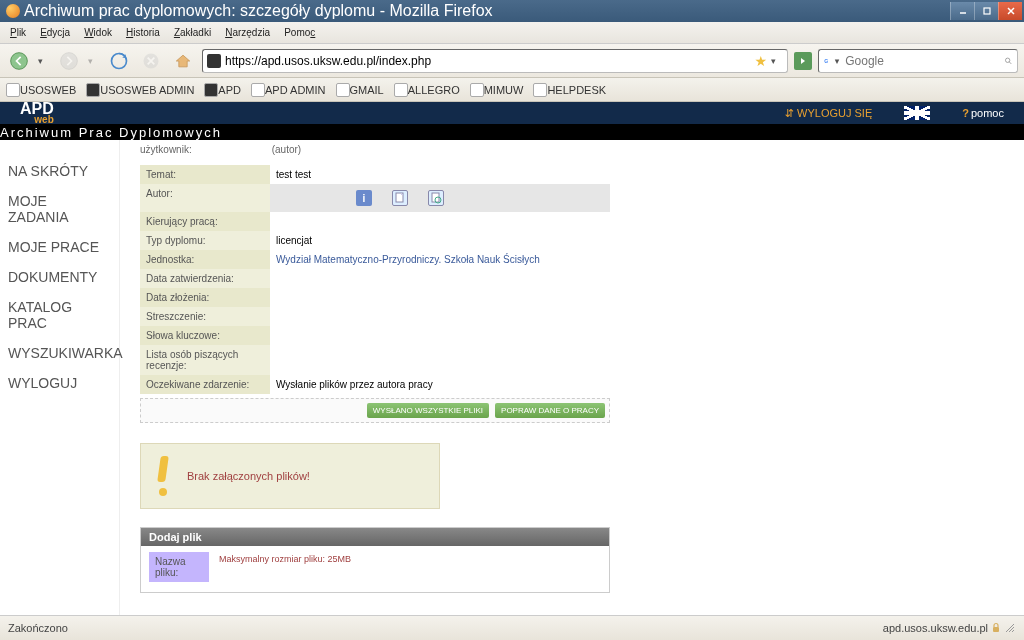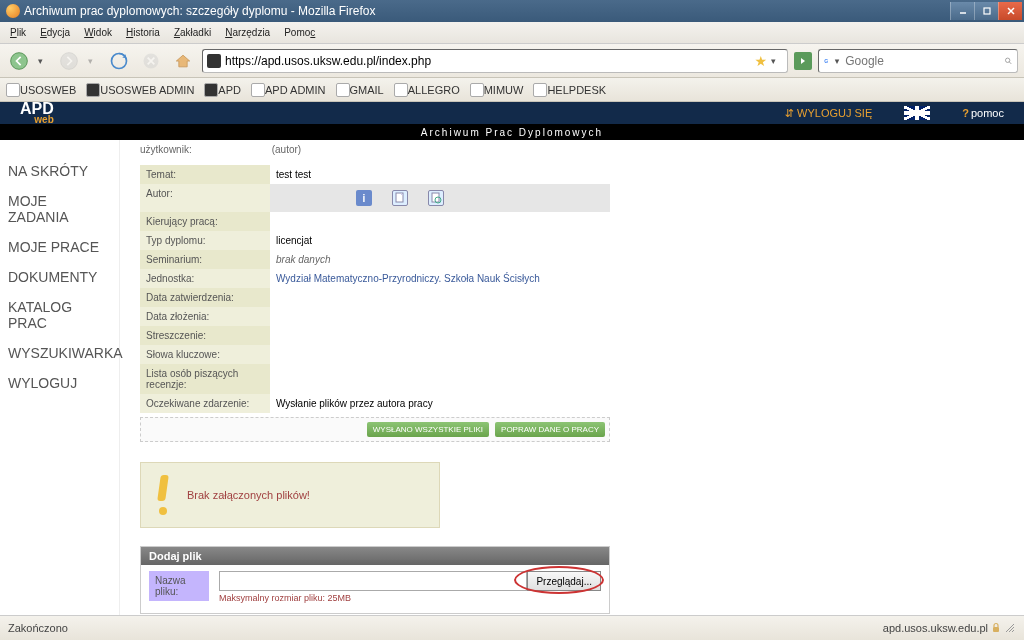--- a/index.html
+++ b/index.html
@@ -2,21 +2,21 @@
 <html><head>
 <meta charset="utf-8">
 <style>
 * { margin: 0; padding: 0; box-sizing: border-box; font-family: Tahoma, Arial, sans-serif; }
 body { background: #fff; font-size: 11px; overflow: hidden; }
 
 
 .titlebar { background: linear-gradient(#4a6a8a, #3a5a7a); height: 22px; display: flex; align-items: center; justify-content: space-between; color: #fff; padding: 0 2px; }
 .titlebar-left { display: flex; align-items: center; gap: 4px; padding-left: 4px; }
 .ff-icon { display:inline-flex; width:14px; height:14px; background: radial-gradient(circle at 30% 30%, #ffcc66, #e67e22); border-radius:50%; }
-.titlebar-title { font-size: 12px; }
+.titlebar-title { font-size: 16px; }
 .winbtns { display: flex; height: 18px; }
 .winbtn { width: 24px; height: 18px; display: flex; align-items: center; justify-content: center; border-left: 1px solid rgba(255,255,255,0.3); }
 .winbtn.min, .winbtn.max { background: linear-gradient(#6a8aaa, #4a6a8a); }
 .winbtn.close { background: linear-gradient(#e86a4a, #c84a2a); }
 .winbtn svg { width:10px; height:10px; }
 
 
 .menubar { background: linear-gradient(#f4f2ee, #e8e5de); height: 22px; display: flex; align-items: center; padding: 0 4px; gap: 2px; border-bottom: 1px solid #ccc; }
 .menu-item { padding: 2px 6px; font-size: 10px; color: #222; }
 .menu-item u { text-decoration: underline; }
@@ -49,21 +49,21 @@
 .appbar-right { display:flex; align-items:center; gap:32px; font-size:11px; }
 .logout { color:#e8a030; }
 .uk-flag { width:26px; height:14px; position:relative; background:#012169; overflow:hidden;}
 .uk-flag::before, .uk-flag::after { content:""; position:absolute; inset:0; }
 .uk-flag::before { background: linear-gradient(26deg, transparent 44%, #fff 44% 56%, transparent 56%), linear-gradient(-26deg, transparent 44%, #fff 44% 56%, transparent 56%); }
 .uk-flag::after { background: linear-gradient(#fff,#fff) center/100% 4px no-repeat, linear-gradient(#fff,#fff) center/4px 100% no-repeat, linear-gradient(#C8102E,#C8102E) center/100% 2px no-repeat, linear-gradient(#C8102E,#C8102E) center/2px 100% no-repeat; }
 .help-link { color:#fff; }
 .help-q { color:#e8a030; font-weight:bold; margin-right:2px;}
 
 
-.subbar { background:#000; height:16px; display:flex; align-items:center; justify-content:center; color:#fff; font-size:10px; letter-spacing:2px; }
+.subbar { background:#000; height:16px; display:flex; align-items:center; justify-content:flex-start; color:#fff; font-size:13px; letter-spacing:2px; }
 
 
 .page { display:flex; height: calc(640px - 22px - 22px - 34px - 24px - 22px - 16px - 18px); }
 .sidebar { width: 120px; padding: 10px 8px; border-right: 1px solid #eee; }
 .sidebar a { display:block; font-size:14px; color:#555; text-transform:uppercase; margin-bottom:14px; text-decoration:none;margin-top:13px; }
 .content { flex:1; padding: 0 20px 10px 20px; overflow:auto; }
 .userline { font-size:10px; color:#666; margin: 4px 0 10px 0; display:flex; gap: 80px;}
 
 h2.section { color:#b05a5a; font-size:14px; font-weight:normal; margin: 6px 0 8px 0; }
 
@@ -309,24 +309,20 @@
             </tr>
         <tr>
               <td>Kierujący pracą:</td>
               <td></td>
             </tr>
         <tr>
               <td>Typ dyplomu:</td>
               <td>licencjat</td>
             </tr>
         <tr>
-              <td>Seminarium:</td>
-              <td class="italic">brak danych</td>
-            </tr>
-        <tr>
               <td>Jednostka:</td>
               <td class="link">Wydział Matematyczno-Przyrodniczy. Szkoła Nauk Ścisłych</td>
             </tr>
         <tr>
               <td>Data zatwierdzenia:</td>
               <td></td>
             </tr>
         <tr>
               <td>Data złożenia:</td>
               <td></td>
@@ -359,27 +355,20 @@
       <div class="yellow-bang"></div>
       <div class="alert-text">Brak załączonych plików!</div>
     </div>
 
     <div class="add-file">
       <div class="add-file-header">Dodaj plik</div>
       <div class="add-file-body">
         <div class="af-row">
           <div class="af-label">Nazwa pliku:</div>
           <div class="af-field">
-            <div class="file-input">
-              <div class="file-text"></div>
-              <button class="browse-btn">
-                <span>Przeglądaj...</span>
-                <span class="red-circle"></span>
-              </button>
-            </div>
             <div class="hint">Maksymalny rozmiar pliku: 25MB</div>
           </div>
         </div>
 
       </div>
     </div>
 
   </div>
 </div>
 

